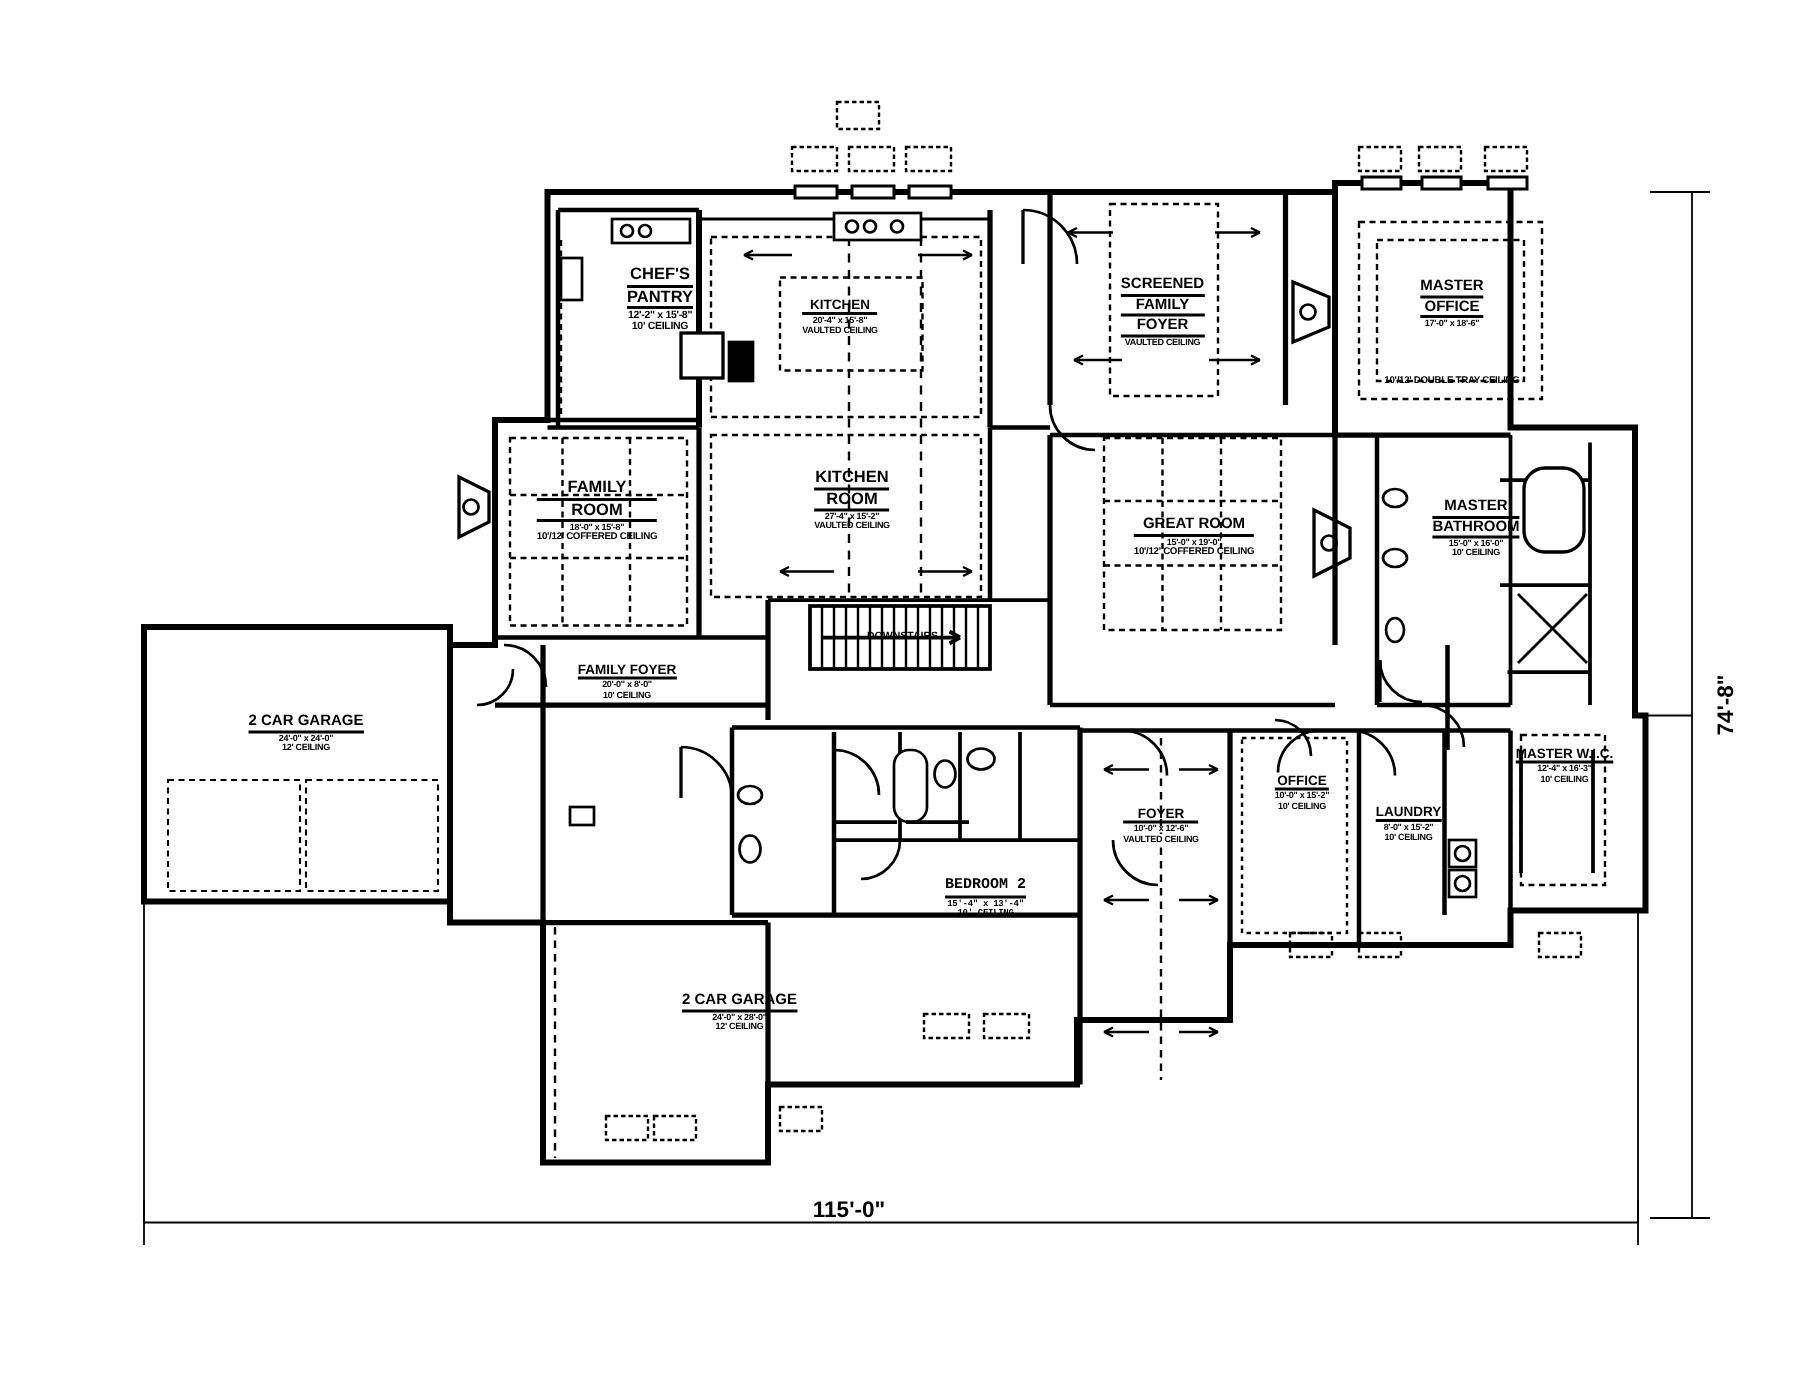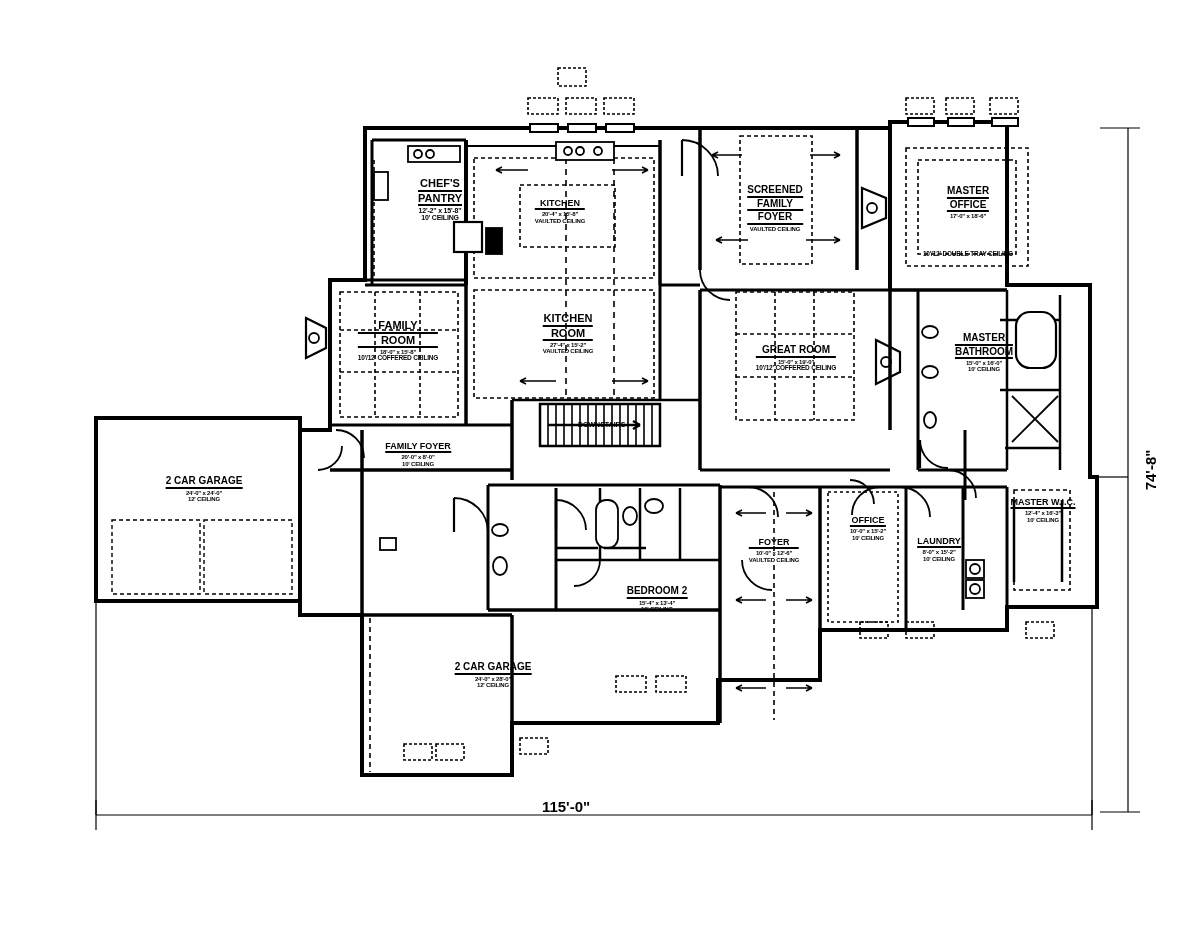--- a/index.html
+++ b/index.html
@@ -351,21 +351,21 @@
   <span class="dim" style="font-size:6px;">24'-0" x 24'-0"</span>
   <span class="cl" style="font-size:6px;">12' CEILING</span>
 </div>
 
 <div class="lbl c" style="left:493px;top:662px;font-size:10px;">
   <span class="nm">2 CAR GARAGE</span>
   <span class="dim" style="font-size:6px;">24'-0" x 28'-0"</span>
   <span class="cl" style="font-size:6px;">12' CEILING</span>
 </div>
 
-<div class="lbl c" style="left:657px;top:586px;font-size:10px;">
+<div class="lbl c" style="left:657px;top:586px;font-size:10px;font-family:Liberation Mono, monospace;">
   <span class="nm">BEDROOM 2</span>
   <span class="dim" style="font-size:6px;">15'-4" x 13'-4"</span>
   <span class="cl" style="font-size:6px;">10' CEILING</span>
 </div>
 
 <div class="lbl c" style="left:774px;top:538px;font-size:9px;">
   <span class="nm">FOYER</span>
   <span class="dim" style="font-size:6px;">10'-0" x 12'-6"</span>
   <span class="cl" style="font-size:6px;">VAULTED CEILING</span>
 </div>

